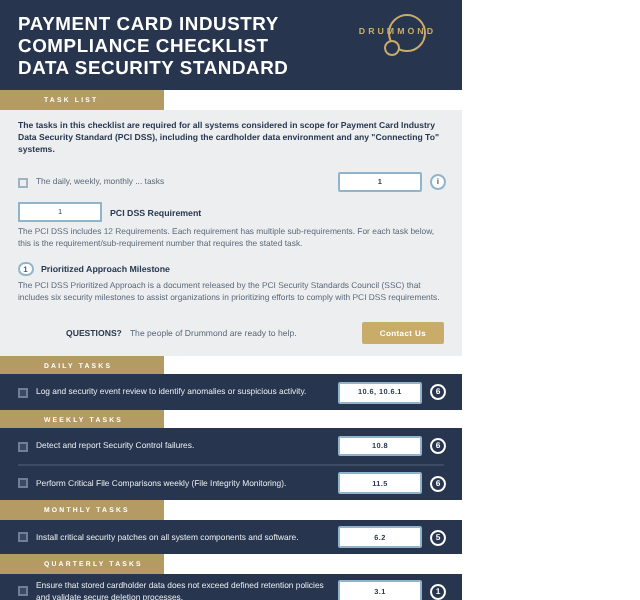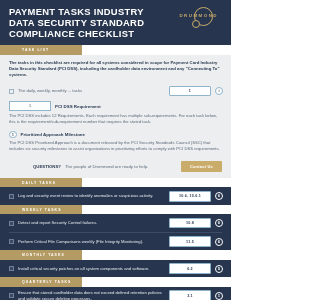--- a/index.html
+++ b/index.html
@@ -169,23 +169,23 @@
   .dark-sec { background:#27354e; }
   .sep { height:0.7px; background:#3d4c66; margin:0 9px; }
 </style>
 </head>
 <body>
 
 <div class="page">
 
   <div class="header">
     <div class="title">
-      <div>PAYMENT TASKS INDUSTRY</div>
+      <div>PAYMENT CARD INDUSTRY</div>
+      <div>COMPLIANCE CHECKLIST</div>
       <div>DATA SECURITY STANDARD</div>
-      <div>COMPLIANCE CHECKLIST</div>
     </div>
     <div class="logo">
       <div class="logo-mark"></div>
       <div class="logo-word">DRUMMOND</div>
     </div>
   </div>
 
   <div class="band-tab">TASK LIST</div>
 
   <div class="intro">

